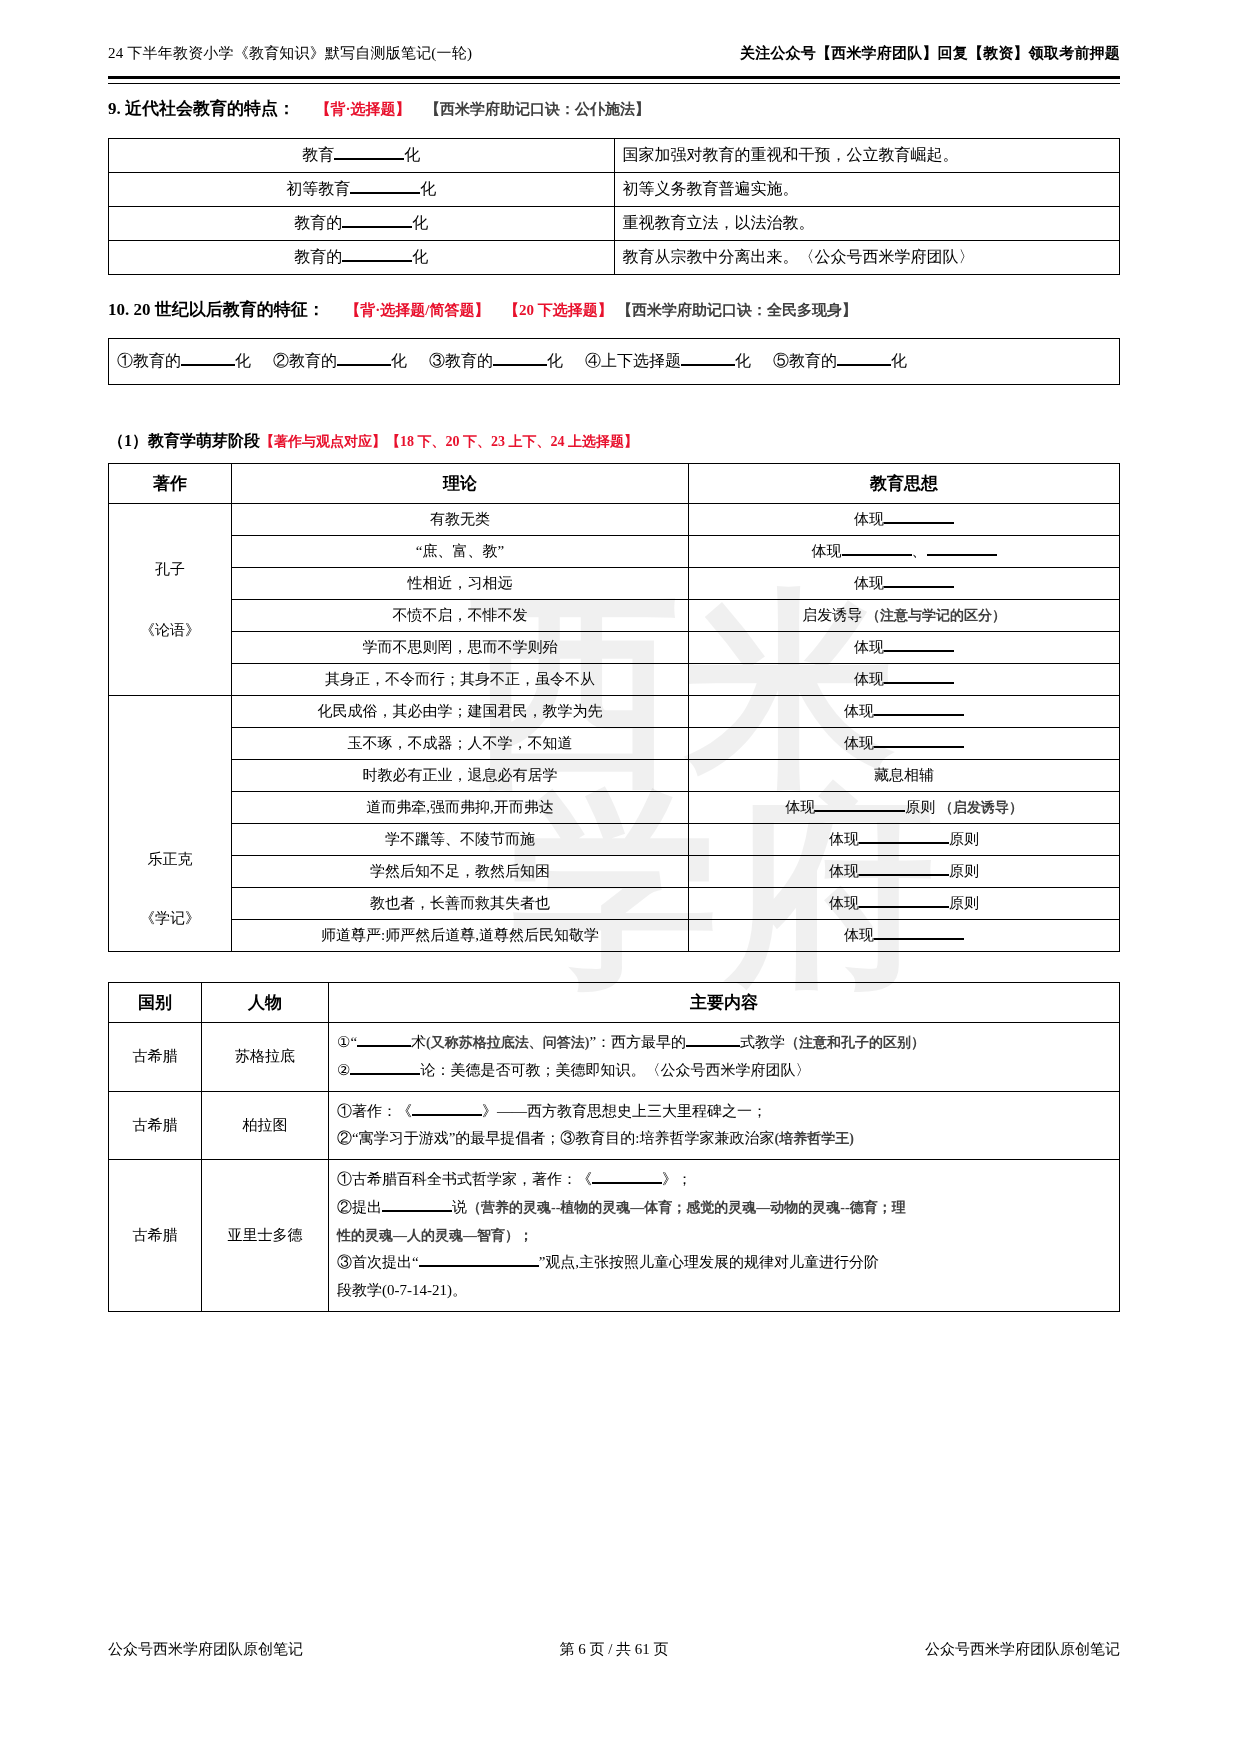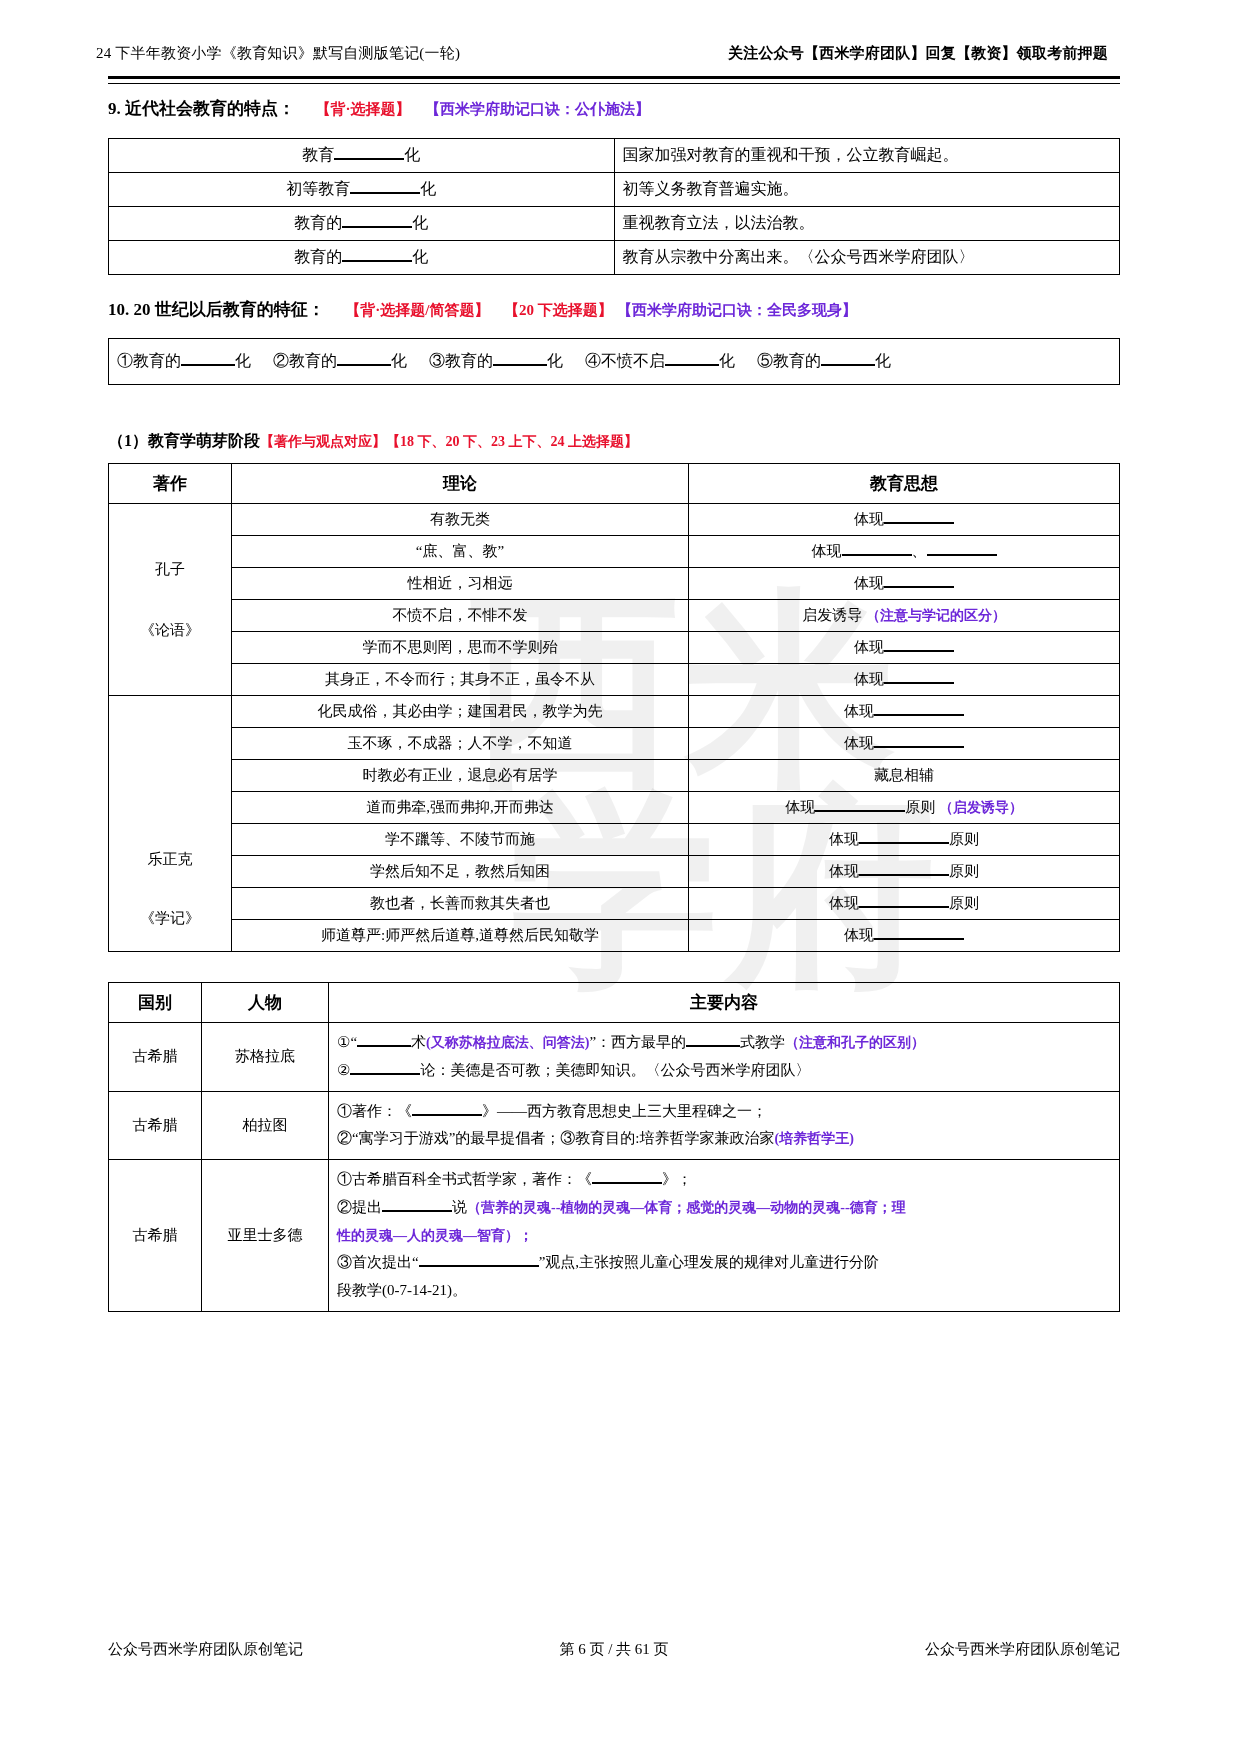--- a/index.html
+++ b/index.html
@@ -9,36 +9,36 @@
     font-family:"Liberation Serif", "DejaVu Serif", serif;
     color:#000000;
     position:relative;
     overflow:hidden;
   }
   .page { position:absolute; left:0; top:0; width:1240px; height:1754px; }
   .content { position:absolute; left:108px; top:0; width:1012px; }
 
   
   .runhead {
-    position:absolute; left:96px; top:44px; width:1012px;
+    position:absolute; left:108px; top:44px; width:1012px;
     display:flex; justify-content:space-between; align-items:flex-end;
     font-size:15px; letter-spacing:.2px; white-space:nowrap;
   }
   .runhead .left { }
   .runhead .right { font-weight:bold; }
   .rule {
     position:absolute; left:108px; top:76px; width:1012px; height:0;
     border-top:3px solid #000; border-bottom:1px solid #000; height:4px;
   }
 
   
   .sec { margin:0 0 0 0; font-size:17px; font-weight:bold; line-height:1.5; white-space:nowrap; }
   .sec .num { font-family:"Liberation Serif", serif; }
   .tag-red { color:#e8112d; font-weight:bold; font-size:15px; }
-  .tag-blue { color:#6d28d9; font-weight:bold; font-size:15px; }
+  .tag-blue { color:#404040; font-weight:bold; font-size:15px; }
   .sp { display:inline-block; width:12px; }
   .sp-sm { display:inline-block; width:6px; }
 
   
   table.grid {
     border-collapse:collapse; width:1012px; table-layout:fixed;
     font-size:16px;
   }
   table.grid td, table.grid th {
     border:1px solid #000;
@@ -164,21 +164,21 @@
       <span class="item">
         <span>①</span><span>教育的</span><span class="blank b-sm"></span><span>化</span>
       </span>
       <span class="item">
         <span>②</span><span>教育的</span><span class="blank b-sm"></span><span>化</span>
       </span>
       <span class="item">
         <span>③</span><span>教育的</span><span class="blank b-sm"></span><span>化</span>
       </span>
       <span class="item">
-        <span>④</span><span>不愤不启</span><span class="blank b-sm"></span><span>化</span>
+        <span>④</span><span>上下选择题</span><span class="blank b-sm"></span><span>化</span>
       </span>
       <span class="item" style="margin-right:0">
         <span>⑤</span><span>教育的</span><span class="blank b-sm"></span><span>化</span>
       </span>
     </div>
 
     <div class="gap-l"></div>
 
 
     <div class="gap-l"></div>

